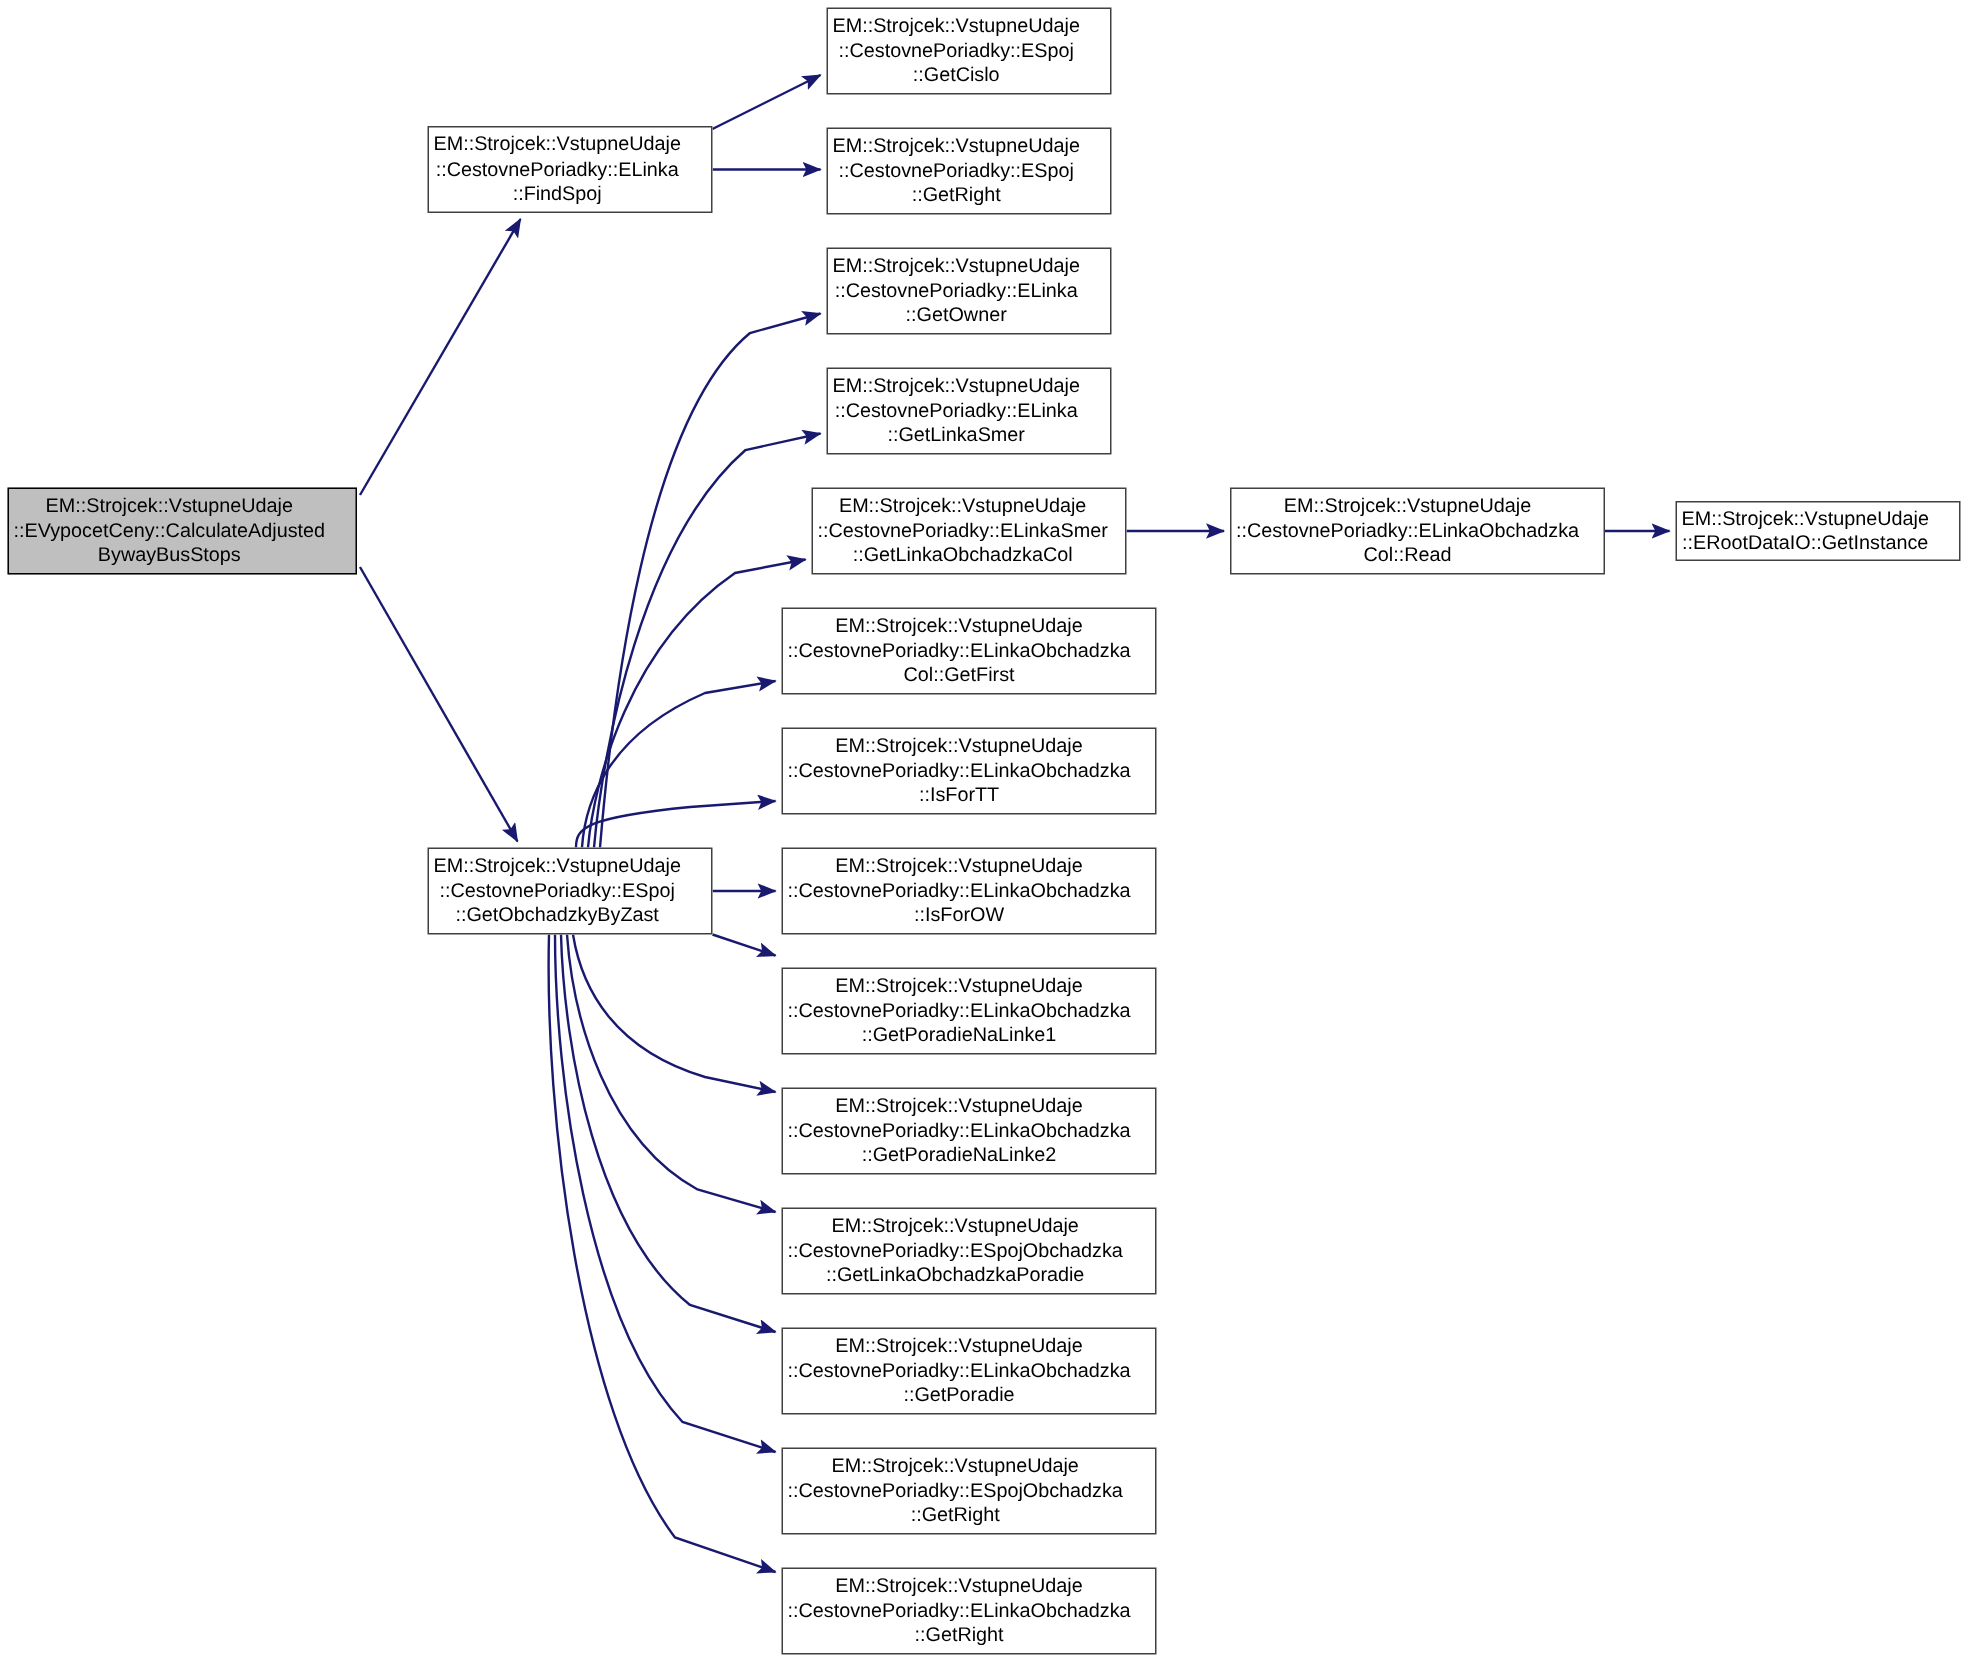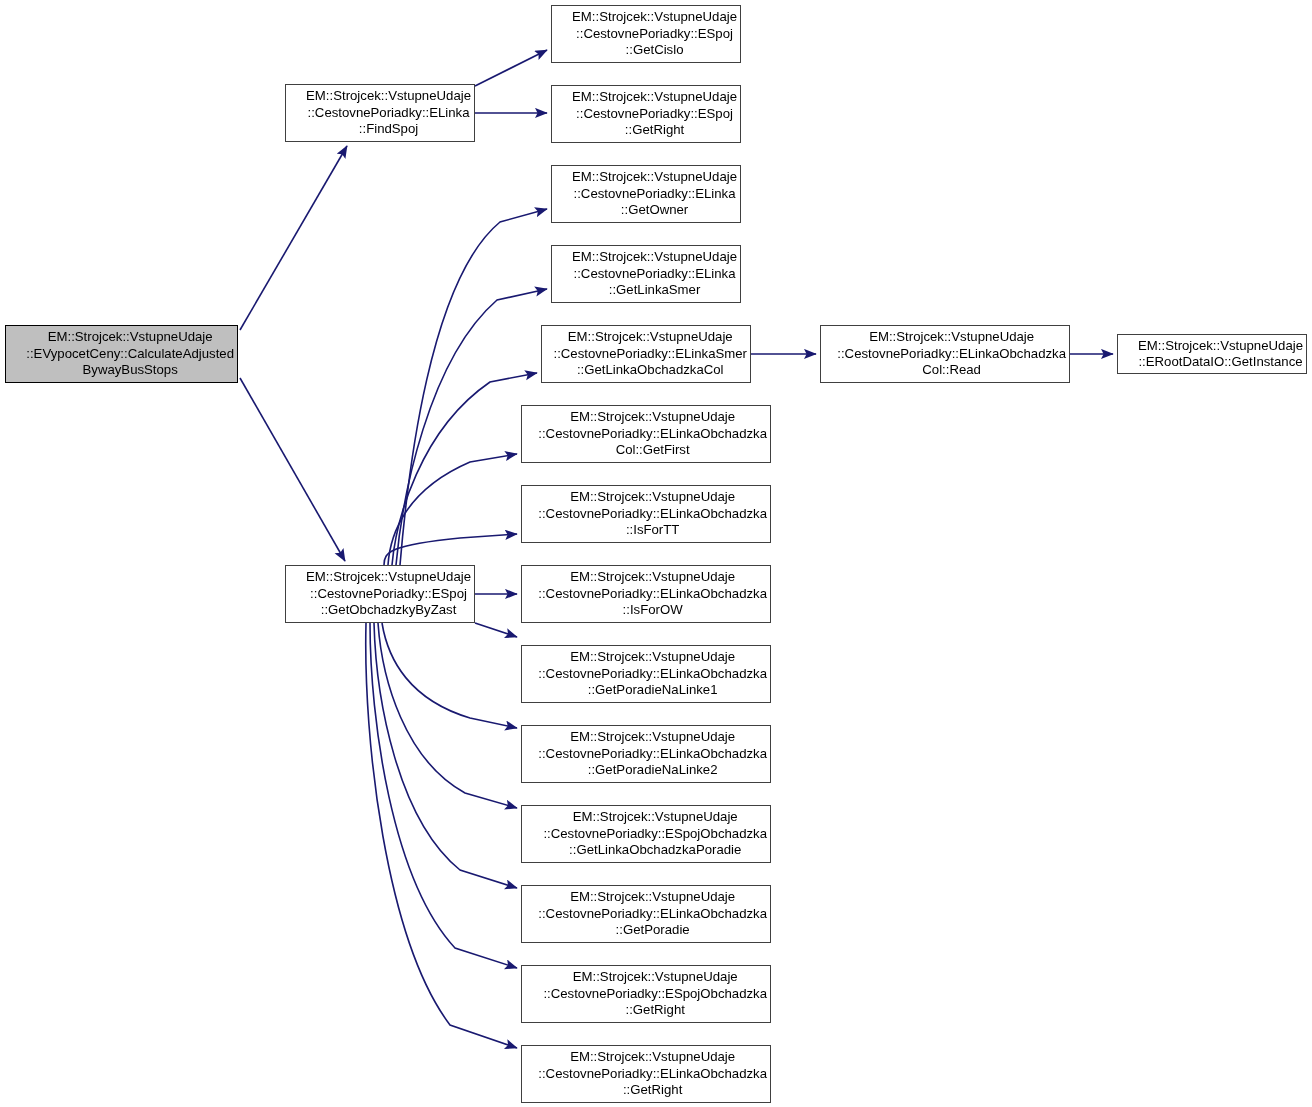--- a/index.html
+++ b/index.html
@@ -25,21 +25,21 @@
     height: 1107px;
     pointer-events: none;
   }
   .node {
     position: absolute;
     box-sizing: border-box;
     background: #ffffff;
     border: 1px solid #404040;
     display: flex;
     align-items: center;
-    justify-content: flex-end;
+    justify-content: flex-start;
     text-align: center;
     z-index: 2;
   }
   .node.root {
     background: #bfbfbf;
     border: 1px solid #000000;
   }
   .node .label {
     font-size: 13.2px;
     line-height: 16.4px;

